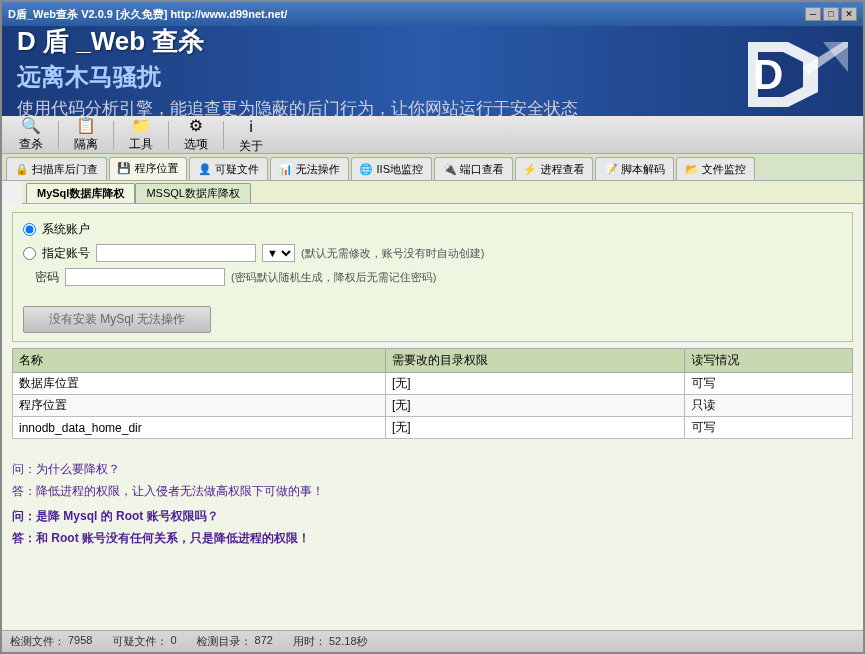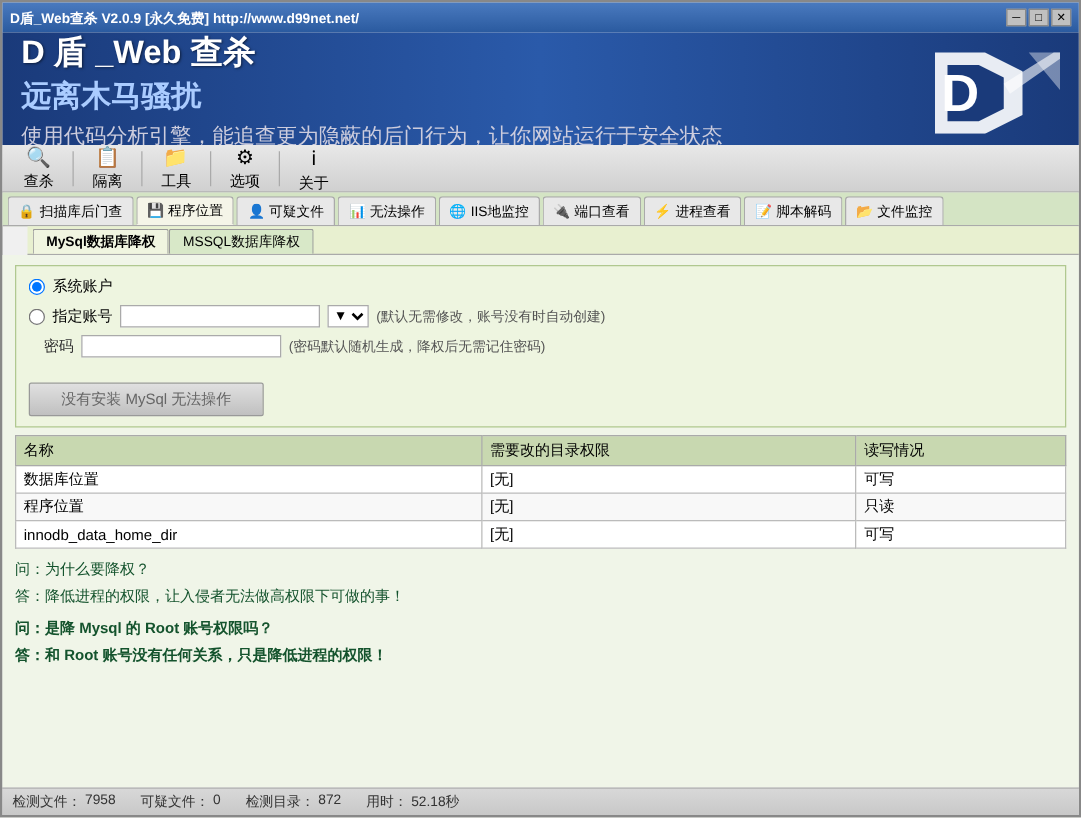--- a/index.html
+++ b/index.html
@@ -266,24 +266,24 @@
       border: 1px solid #bbb;
       padding: 2px 6px;
       background: white;
     }
     .data-table tr:nth-child(even) td {
       background: #f8f8f8;
     }
 
     
     .qa-section {
-      padding: 6px 0;
+      padding: 20px 0;
       font-size: 12px;
       line-height: 1.8;
-      color: #14532d;
+      color: #4c1d95;
     }
 
     
     .status-bar {
       background: linear-gradient(to bottom, #d8d8d8, #c8c8c8);
       border-top: 1px solid #aaa;
       padding: 3px 8px;
       display: flex;
       gap: 20px;
       font-size: 11px;

